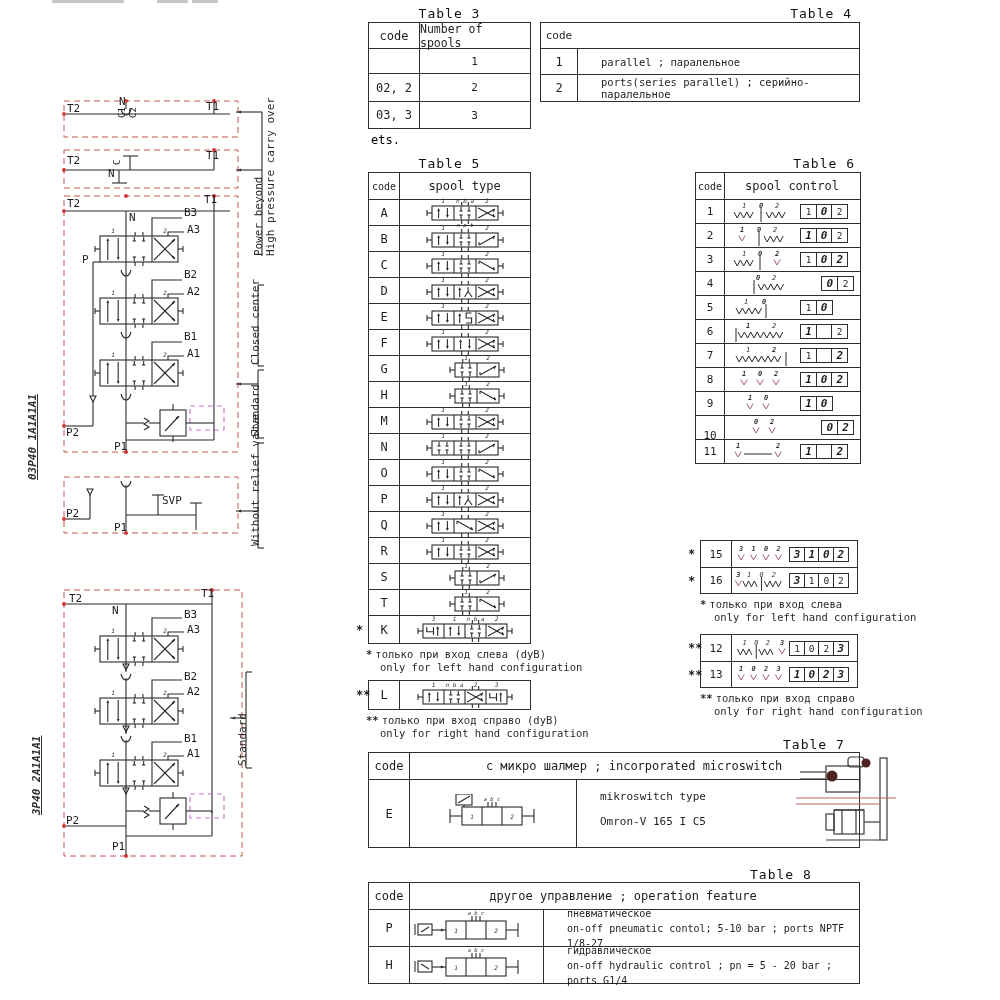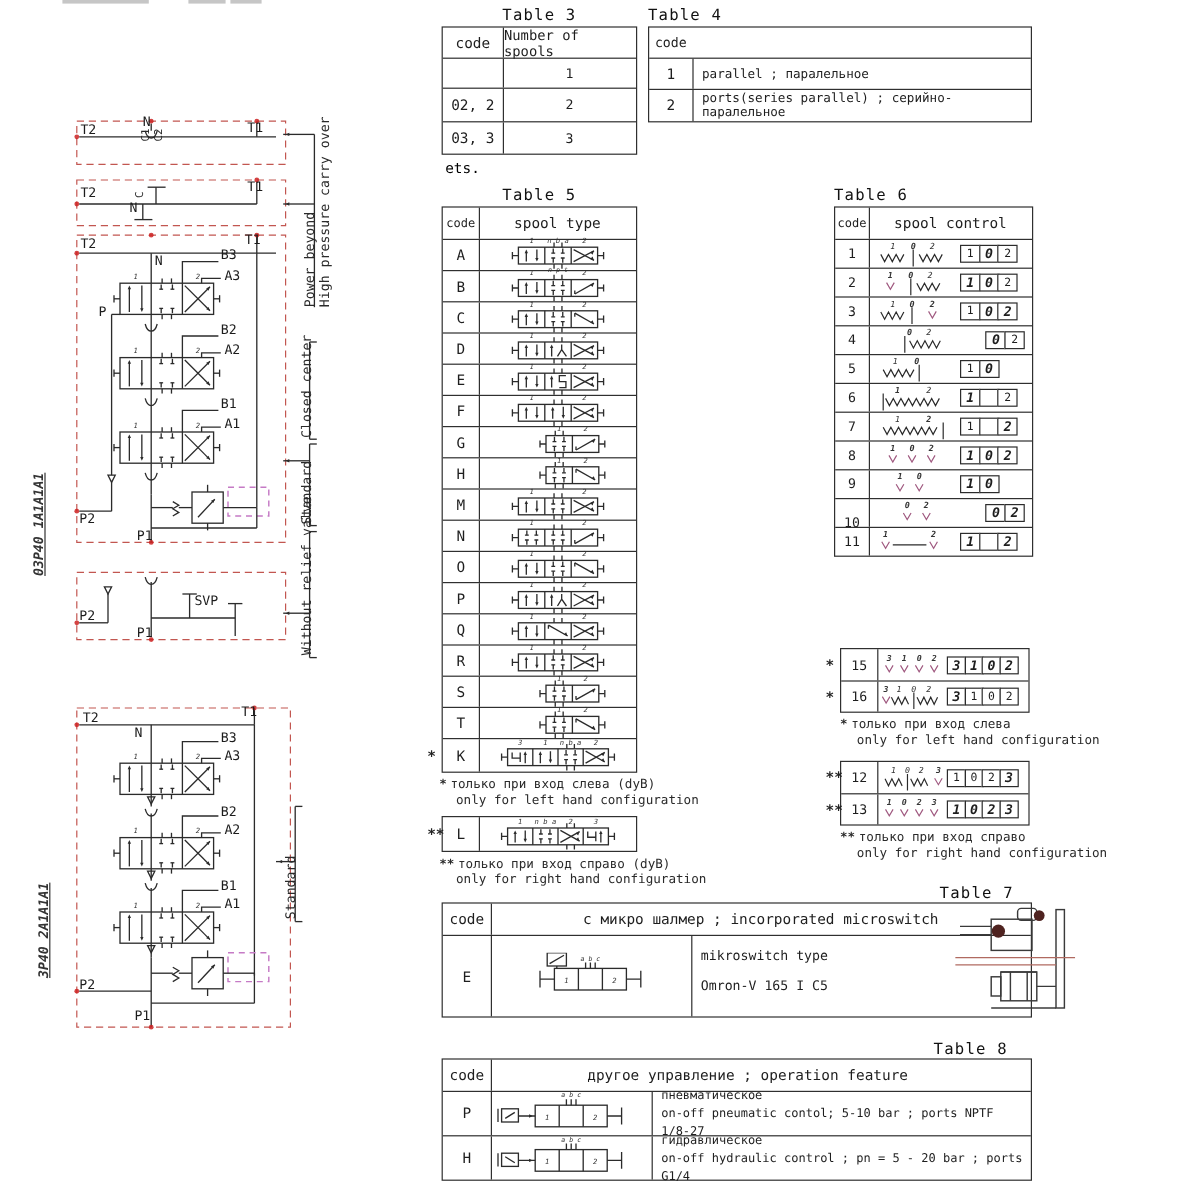--- a/index.html
+++ b/index.html
@@ -6,23 +6,23 @@
   #page{position:relative;width:1000px;height:1000px;background:#fff;overflow:hidden;
         font-family:"DejaVu Sans Mono",monospace;color:#222}
   .abs{position:absolute}
   .bar{position:absolute;height:3px;background:#979797;opacity:.55;top:0}
   .tbl{position:absolute;border:1.5px solid #2f2f2f;box-sizing:border-box;background:#fff}
   .trow{display:flex;border-top:1.2px solid #2f2f2f;position:relative;box-sizing:border-box}
   .trow.first{border-top:none}
   .tc{border-left:1.2px solid #2f2f2f;box-sizing:border-box;display:flex;align-items:center;
       justify-content:center;overflow:visible;font-size:12px;color:#1e1e1e}
   .tc.first{border-left:none}
-  .tc.left{justify-content:flex-start;padding-left:7px}
+  .tc.left{justify-content:flex-start;padding-left:23px}
   .tbl-title{position:absolute;font-size:13px;letter-spacing:1px;color:#111;white-space:nowrap}
-  .center{text-align:center}.right{}
+  .center{text-align:center}.right{text-align:right}
   .footnote{position:absolute;font-size:12px;color:#000000}
   .note{position:absolute;font-size:10.5px;line-height:13px;color:#2a2a2a;white-space:nowrap}
   .note .st{font-weight:bold;margin-right:3px}
   .note .ind{margin-left:14px}
   .vlabel{position:absolute;white-space:nowrap;font-size:11px;color:#2a2a2a;height:14px;line-height:14px;
           transform-origin:0 100%;transform:rotate(-90deg)}
   .vlabel.small{font-size:9px}
   .vlabel.model{font-weight:bold;font-style:italic;text-decoration:underline;font-size:11px;color:#333}
   .plabel{position:absolute;font-size:11px;line-height:12px;color:#1c1c1c;white-space:nowrap}
   .boxes{display:flex;margin-left:auto;align-items:center}
@@ -1495,21 +1495,21 @@
     </g>
     <g stroke="#b06a60" stroke-width="1">
           <line x1="0" y1="44" x2="100" y2="44"></line>
           <line x1="0" y1="50" x2="84" y2="50"></line>
         </g>
     <circle cx="36" cy="22" r="5.5" fill="#4f2320"></circle>
         <circle cx="70" cy="9" r="4.5" fill="#4f2320"></circle>
    </svg>
     </div>
 
-  <div class="tbl-title" style="left:778px;top:867px">Table 8</div>
+  <div class="tbl-title" style="left:750px;top:867px">Table 8</div>
   <div class="tbl" id="t8" style="left:368px;top:882px;width:492px">
       <div class="trow first" style="height: 26px;">
         <div class="tc first" style="width: 40px;">code</div>
         <div class="tc" style="width: 427px;">другое управление ; operation feature</div>
       </div>
       <div class="trow" style="height: 37px;">
         <div class="tc first" style="width: 40px;">P</div>
         <div class="tc" style="width: 134px;">
           <svg width="130" height="40" viewBox="0 0 130 40">
             <g stroke="#2b2b2b" stroke-width="1.1" fill="none">

